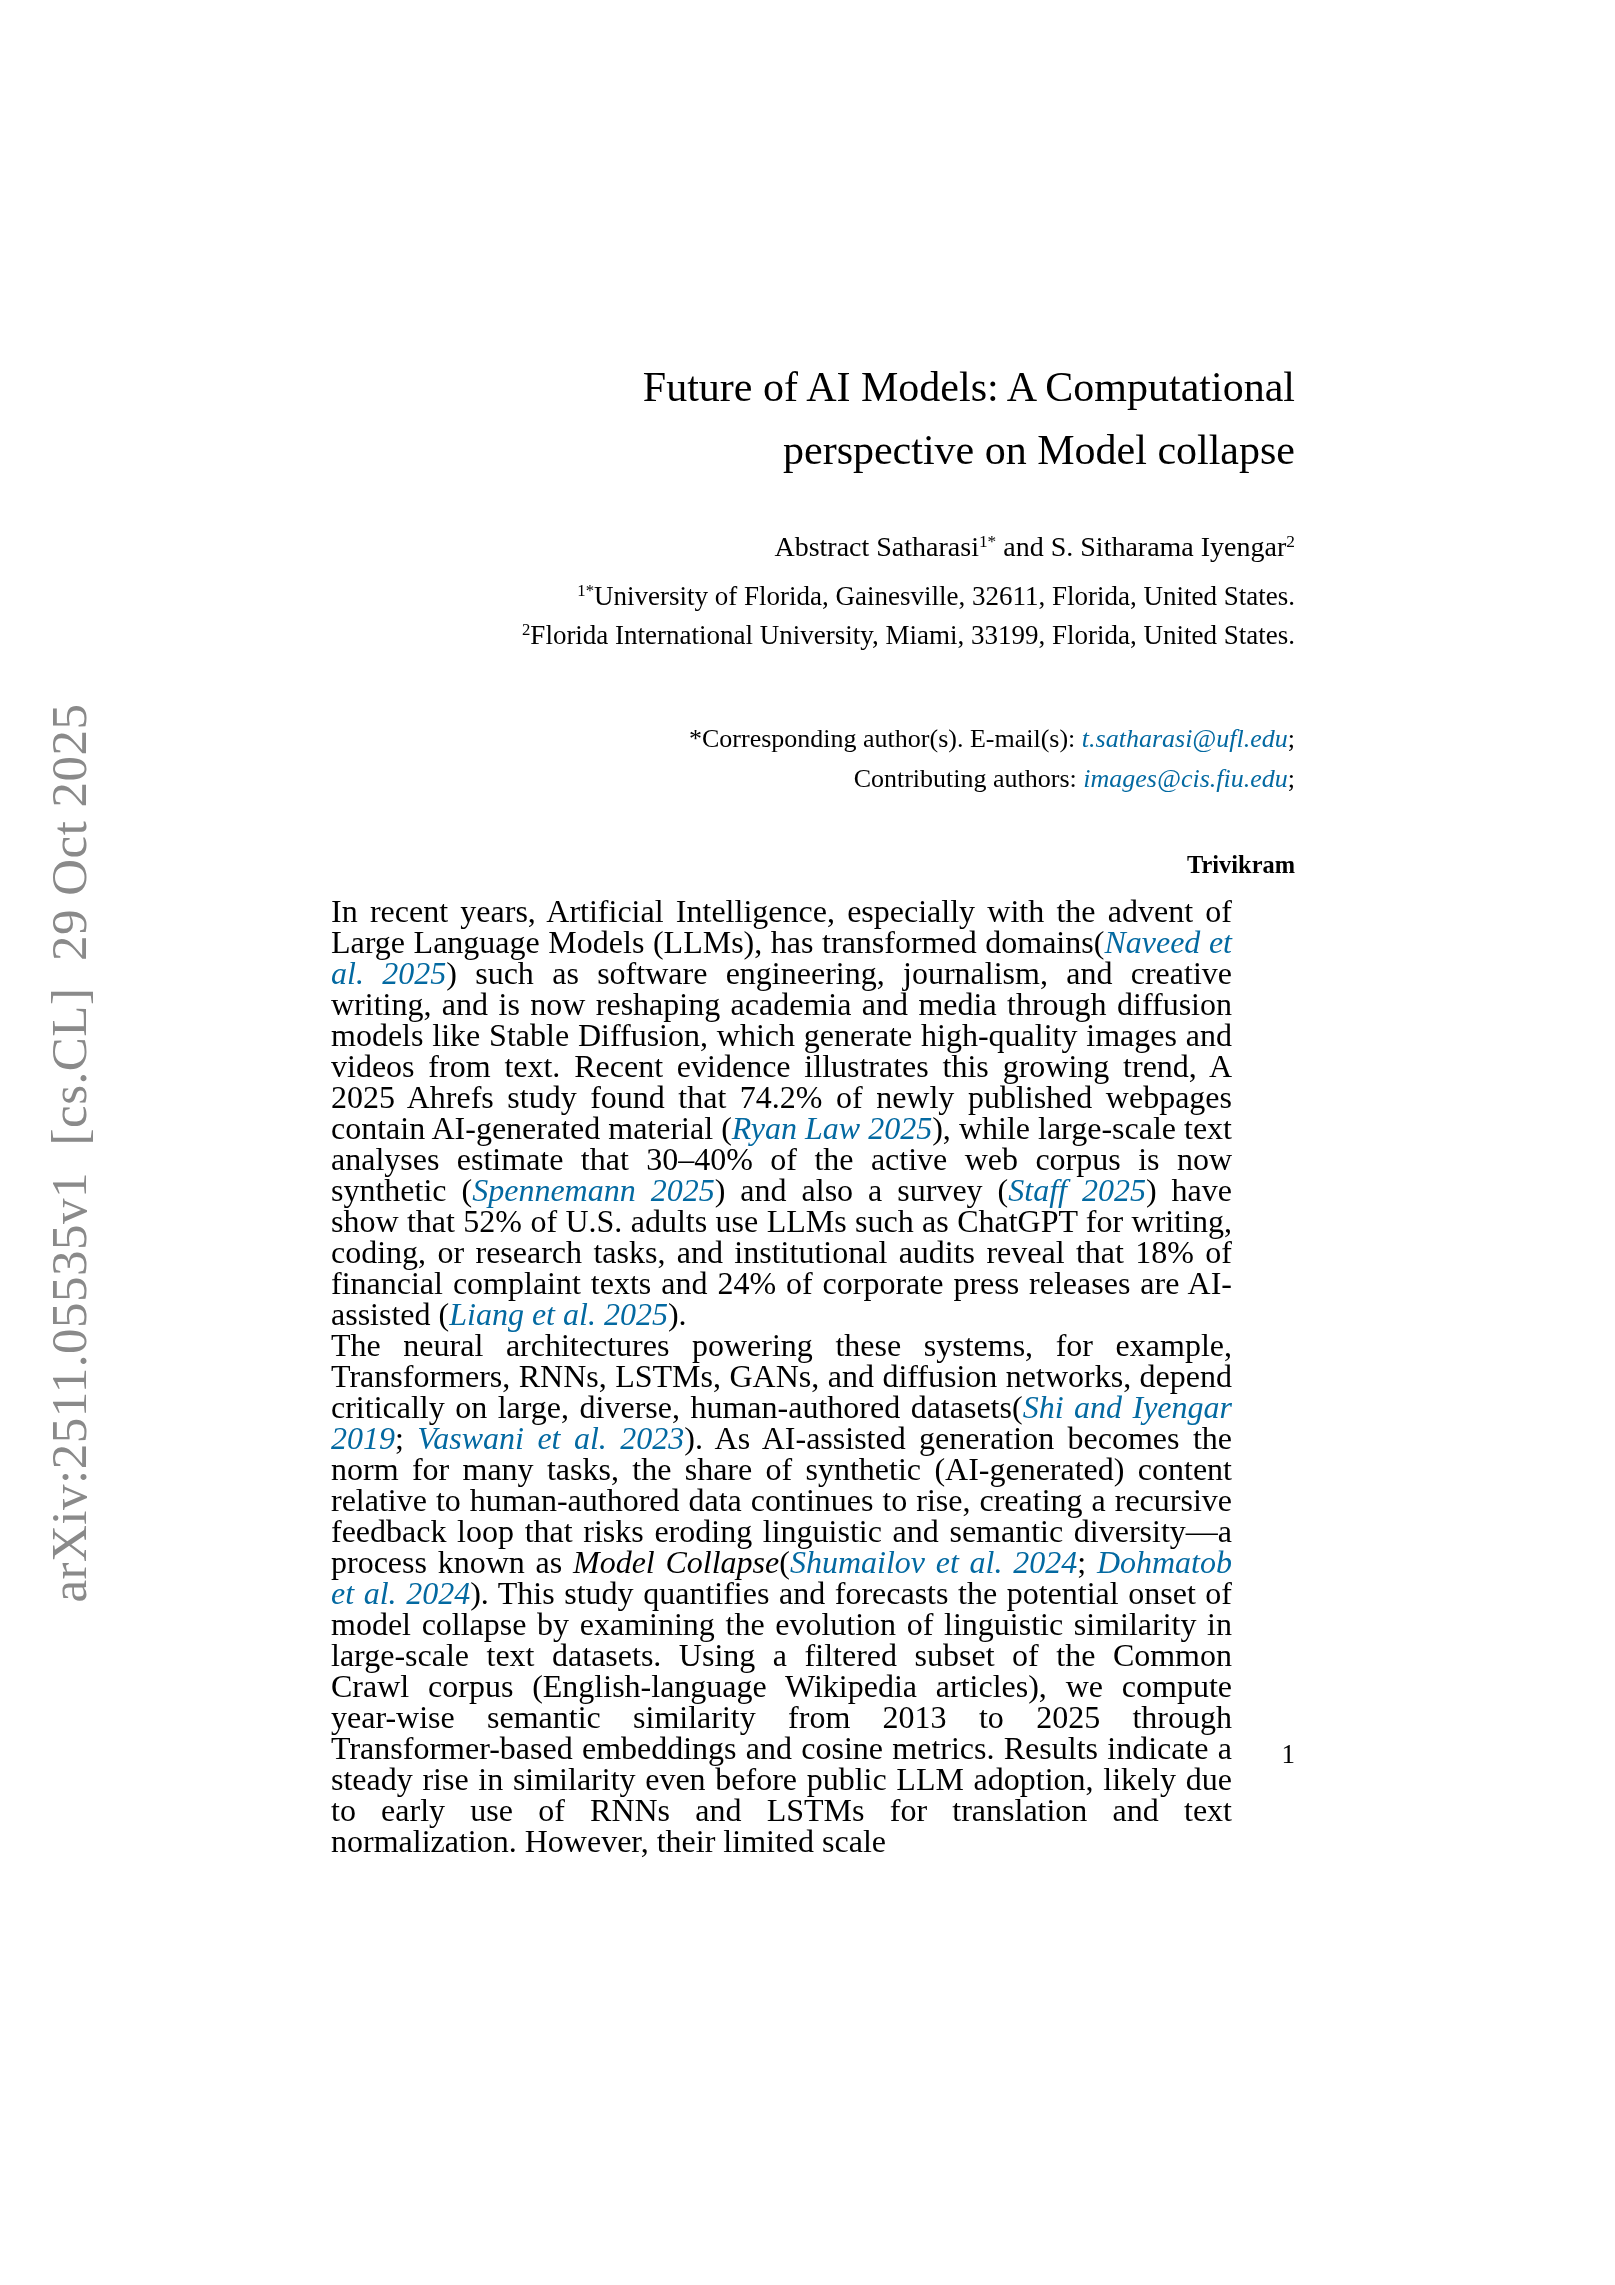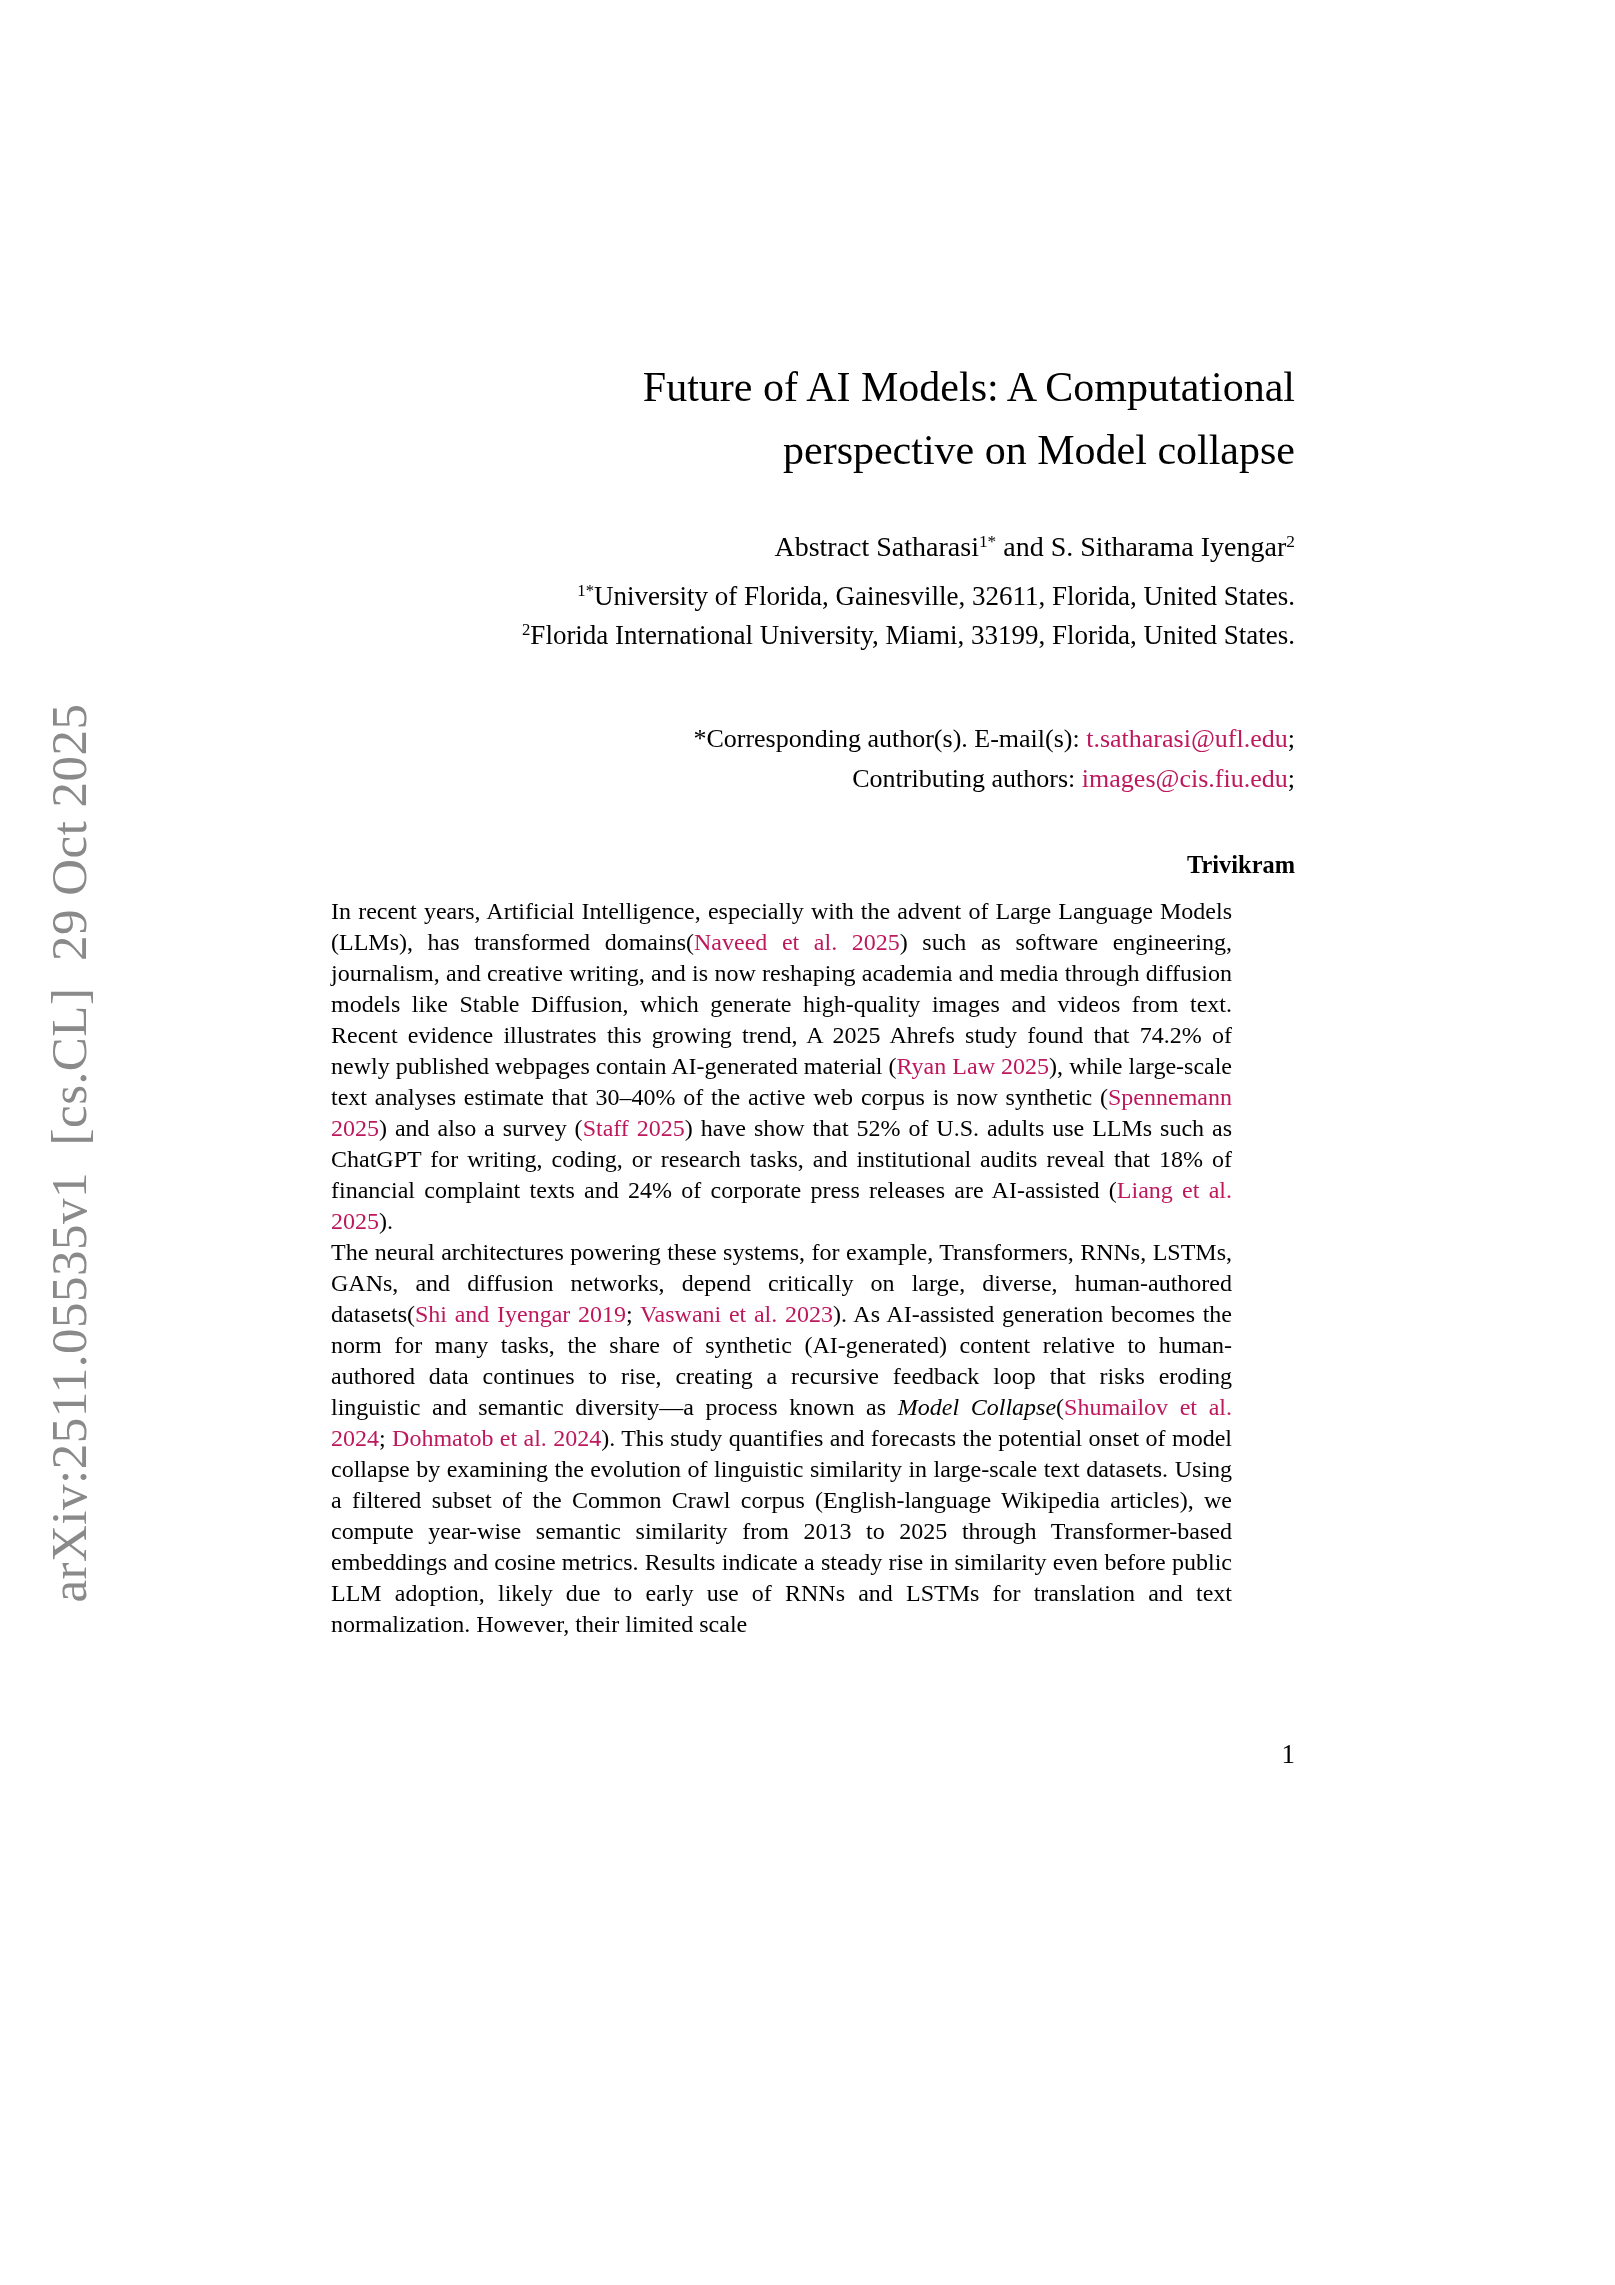--- a/index.html
+++ b/index.html
@@ -57,33 +57,33 @@
   .abstract-heading {
     top: 851px;
     font-size: 24.4px;
     font-weight: bold;
   }
   .abstract-body {
     position: absolute;
     top: 896px;
     left: 331px;
     width: 901px;
-    font-size: 24px;
+    font-size: 32px;
     line-height: 31px;
     text-align: justify;
   }
   .abstract-body p {
     margin: 0;
     padding: 0;
   }
   .page-number {
     top: 1739px;
     font-size: 27px;
   }
-  .seg-link { color: #be185d; }
+  .seg-link { color: #0369a1; font-style: italic; }
   .seg-bold-italic { font-weight: normal; font-style: italic; }
   .seg-sup {
     font-size: 0.62em;
     vertical-align: 0.52em;
     line-height: 0;
   }
 </style>
 </head>
 <body>
 

